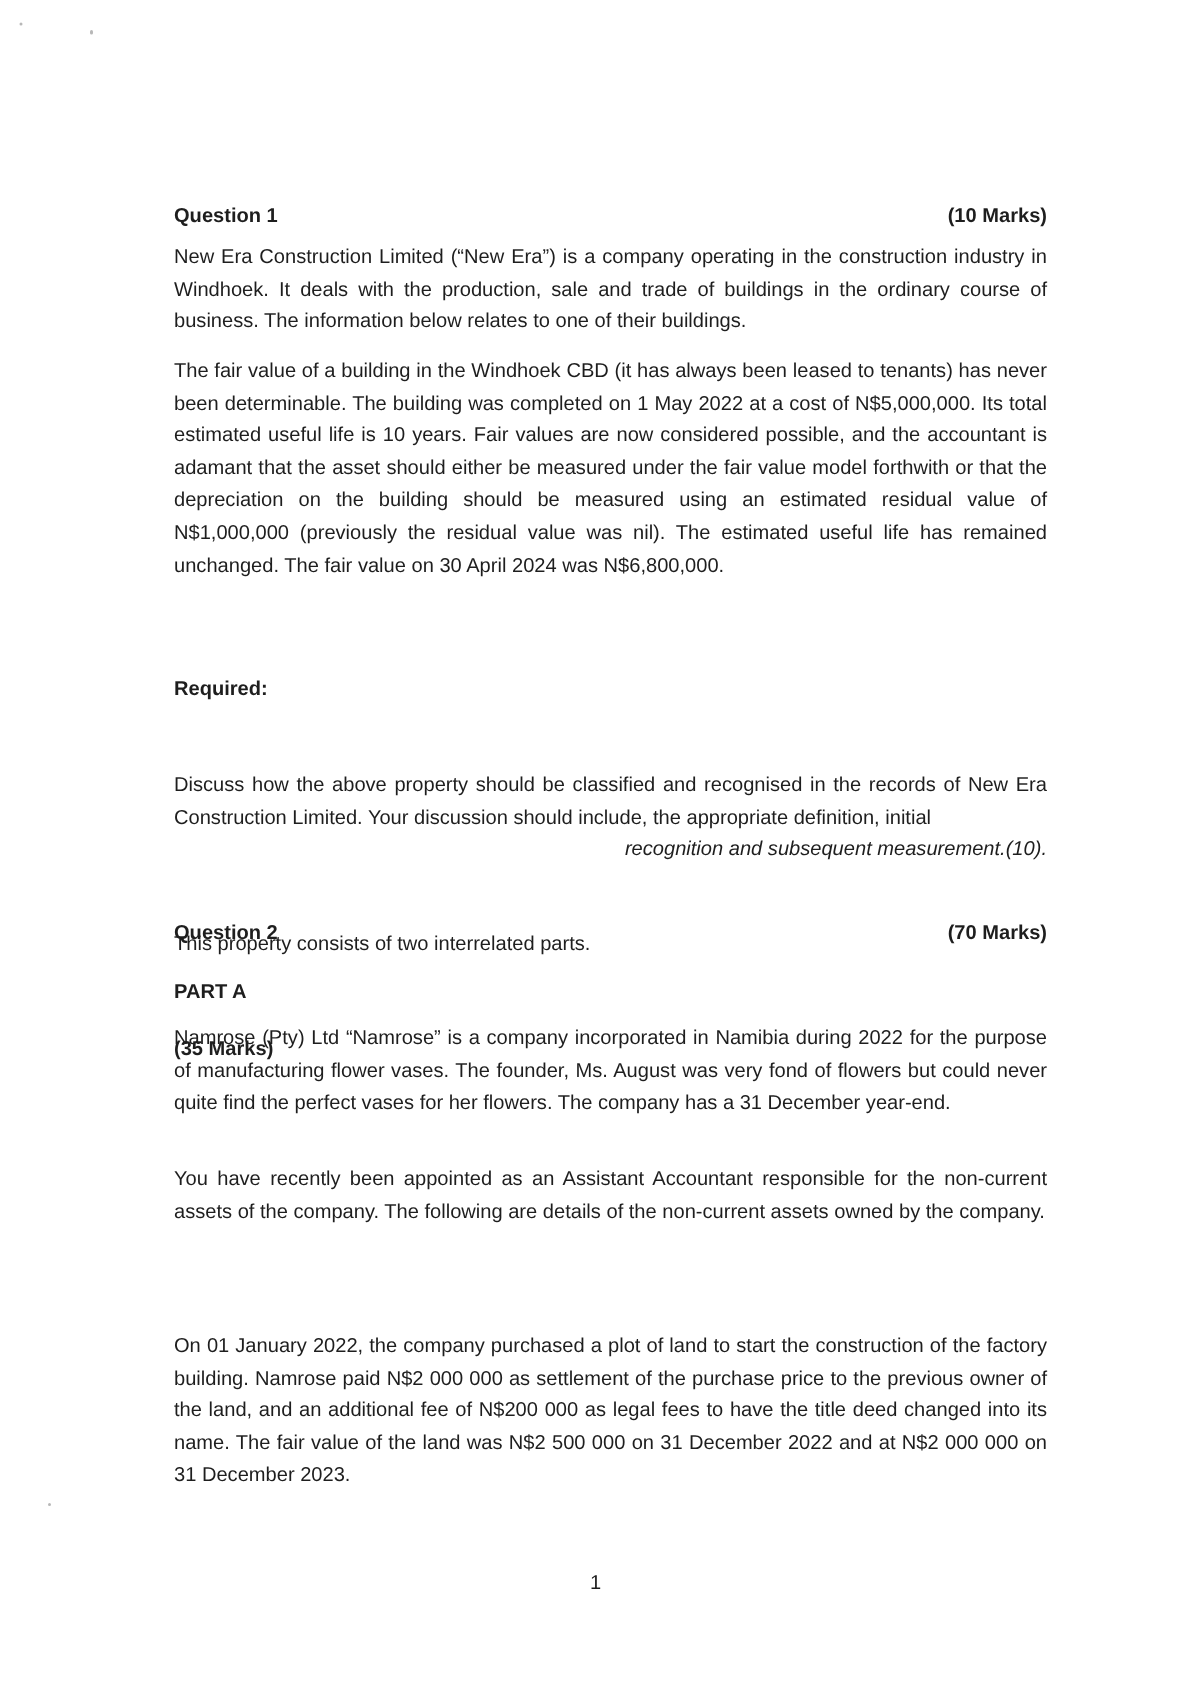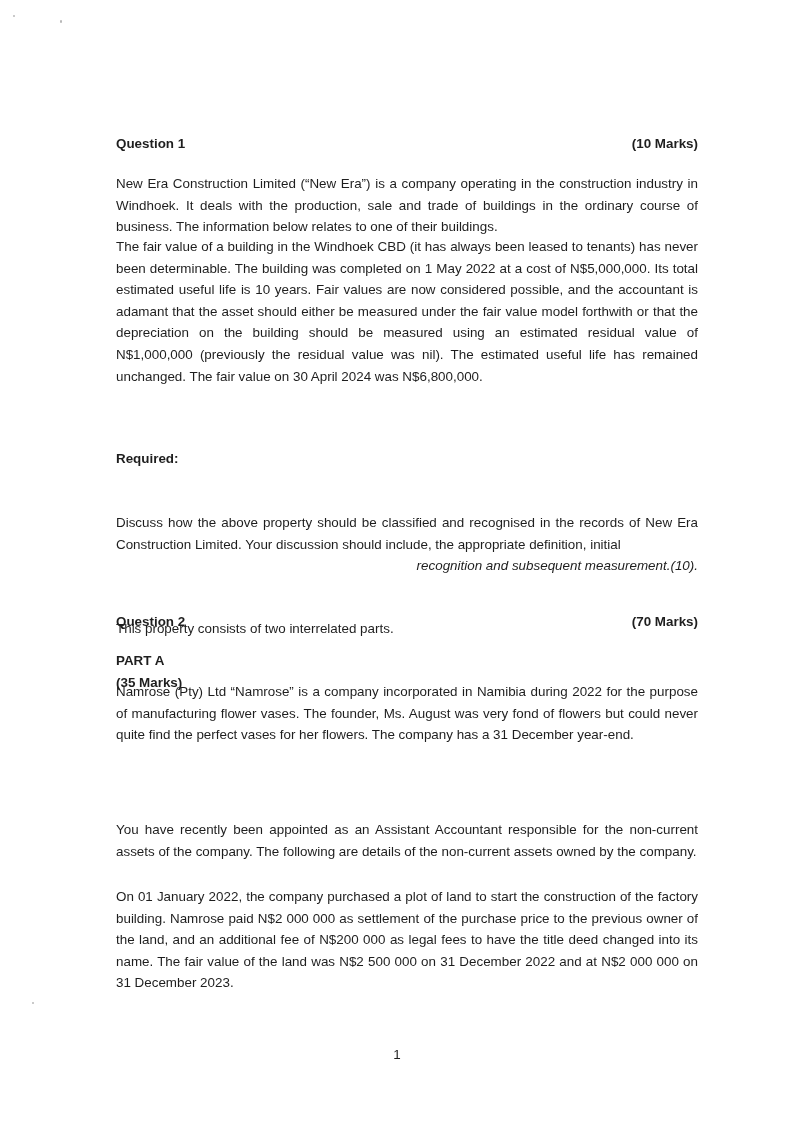--- a/index.html
+++ b/index.html
@@ -5,41 +5,41 @@
     html, body { margin: 0; padding: 0; background: #ffffff; }
     body { width: 794px; height: 1122px; position: relative; overflow: hidden; }
     .page {
       position: absolute; left: 0; top: 0; width: 794px; height: 1122px;
       font-family: "Liberation Sans", "DejaVu Sans", sans-serif;
       color: #1e1e1e;
       font-size: 13.4px;
       line-height: 21.6px;
     }
     .speck { position: absolute; width: 2px; height: 2px; background: #b8b8b8; border-radius: 1px; }
-    .row { display: flex; justify-content: space-between; align-items: baseline; }
+    .row { display: flex; justify-content: space-between; align-items: baseline; gap: 16px; }
     .bold { font-weight: bold; }
     .para { text-align: justify; margin: 0; }
     .block { position: absolute; left: 116px; width: 582px; }
     .footer-num { position: absolute; left: 0; width: 794px; top: 1044px; text-align: center; font-size: 13.4px; }
     .last-line { display: flex; justify-content: flex-end; font-style: italic; }
   </style>
 </head>
 <body>
 
 <div class="page">
   <span class="speck" style="left:13px; top:15px;"></span>
   <span class="speck" style="left:60px; top:20px; height:3px;"></span>
   <span class="speck" style="left:32px; top:1002px;"></span>
 
   <div class="block row" style="top:133px;">
     <span class="bold">Question 1</span>
     <span class="bold">(10 Marks)</span>
   </div>
 
-  <p class="block para" style="top:173px;">New Era Construction Limited (“New Era”) is a company operating in the construction industry in Windhoek. It deals with the production, sale and trade of buildings in the ordinary course of business. The information below relates to one of their buildings.</p>
+  <p class="block para" style="top:160px;">New Era Construction Limited (“New Era”) is a company operating in the construction industry in Windhoek. It deals with the production, sale and trade of buildings in the ordinary course of business. The information below relates to one of their buildings.</p>
 
   <p class="block para" style="top:236px;">The fair value of a building in the Windhoek CBD (it has always been leased to tenants) has never been determinable. The building was completed on 1 May 2022 at a cost of N$5,000,000. Its total estimated useful life is 10 years. Fair values are now considered possible, and the accountant is adamant that the asset should either be measured under the fair value model forthwith or that the depreciation on the building should be measured using an estimated residual value of N$1,000,000 (previously the residual value was nil). The estimated useful life has remained unchanged. The fair value on 30 April 2024 was N$6,800,000.</p>
 
 
   <div class="block bold" style="top:448px;">Required:</div>
 
   <div class="block" style="top:480px;margin-top:32px;">
     <p class="para">Discuss how the above property should be classified and recognised in the records of New Era Construction Limited. Your discussion should include, the appropriate definition, initial</p>
     <div class="last-line">
       <span>recognition and subsequent measurement.</span>
@@ -54,19 +54,19 @@
 
   <div class="block" style="top:618px;">This property consists of two interrelated parts.</div>
 
   <div class="block row" style="top:650px;flex-direction:column;">
     <span class="bold">PART A</span>
     <span class="bold">(35 Marks)</span>
   </div>
 
   <p class="block para" style="top:681px;">Namrose (Pty) Ltd “Namrose” is a company incorporated in Namibia during 2022 for the purpose of manufacturing flower vases. The founder, Ms. August was very fond of flowers but could never quite find the perfect vases for her flowers. The company has a 31 December year-end.</p>
 
-  <p class="block para" style="top:775px;margin-top:44px;">You have recently been appointed as an Assistant Accountant responsible for the non-current assets of the company. The following are details of the non-current assets owned by the company.</p>
+  <p class="block para" style="top:775px;">You have recently been appointed as an Assistant Accountant responsible for the non-current assets of the company. The following are details of the non-current assets owned by the company.</p>
 
 
   <p class="block para" style="top:886px;">On 01 January 2022, the company purchased a plot of land to start the construction of the factory building. Namrose paid N$2 000 000 as settlement of the purchase price to the previous owner of the land, and an additional fee of N$200 000 as legal fees to have the title deed changed into its name. The fair value of the land was N$2 500 000 on 31 December 2022 and at N$2 000 000 on 31 December 2023.</p>
 
   <div class="footer-num">1</div>
 </div>
 
 </body></html>

